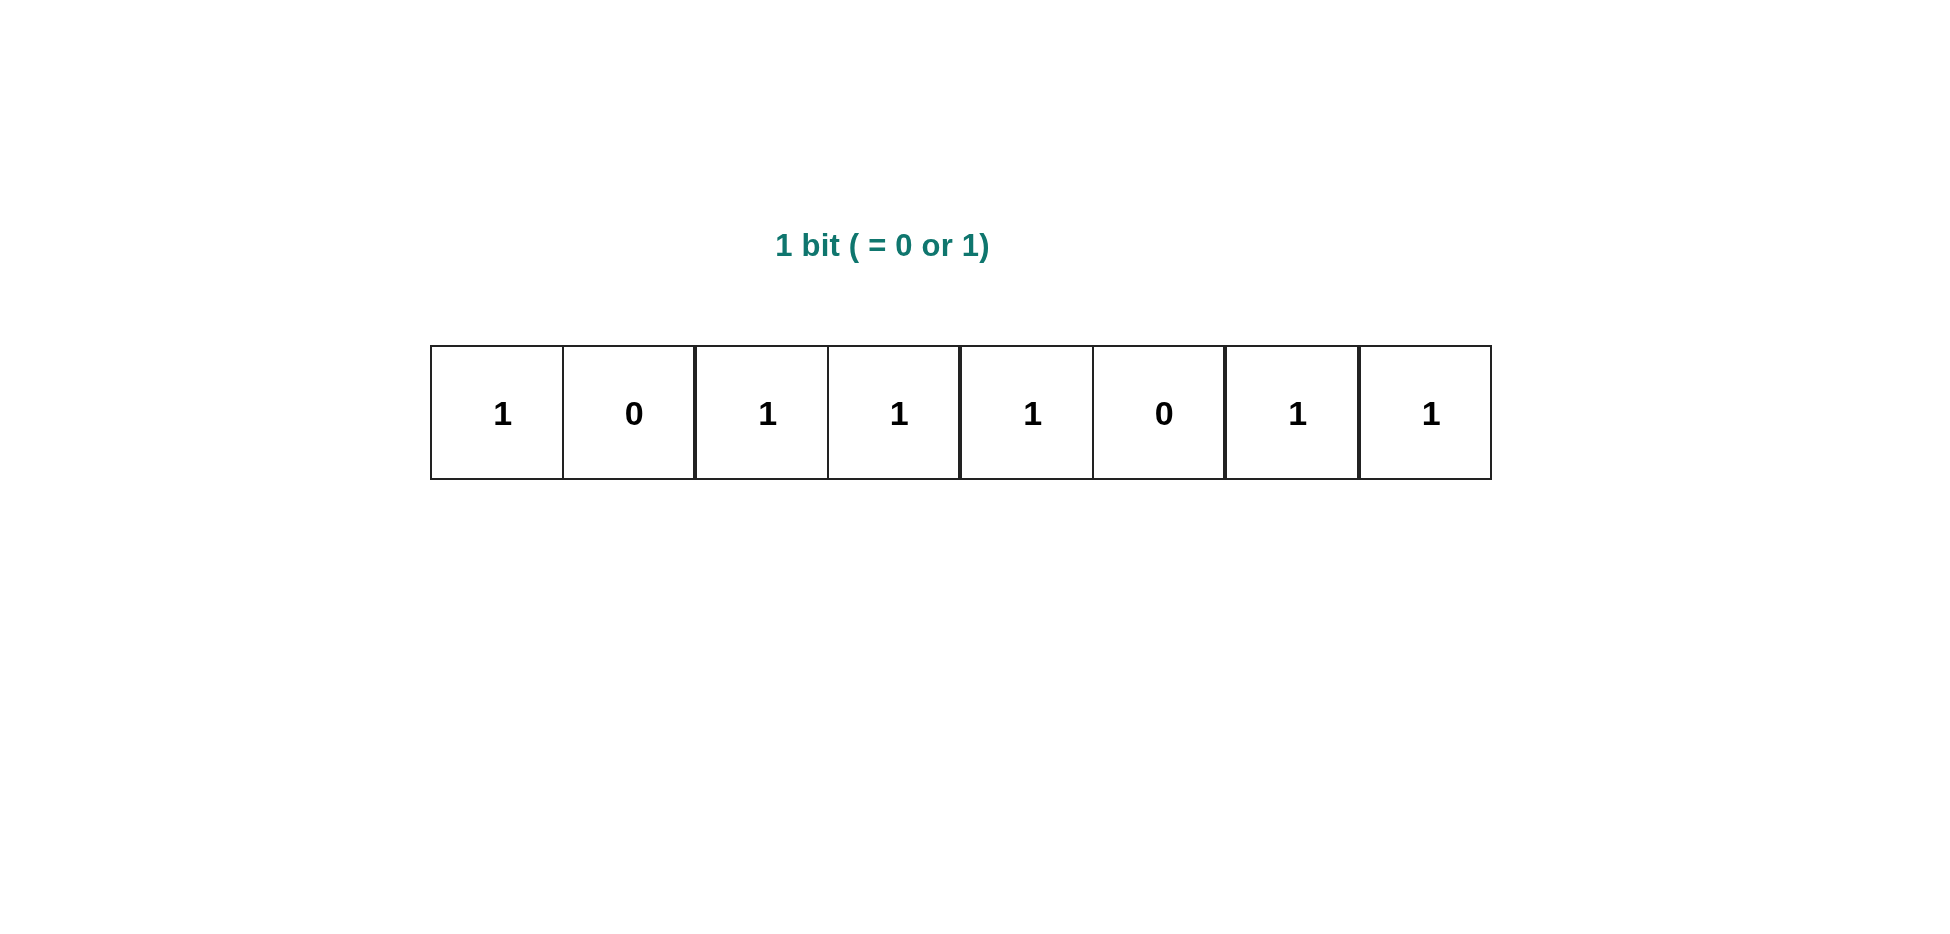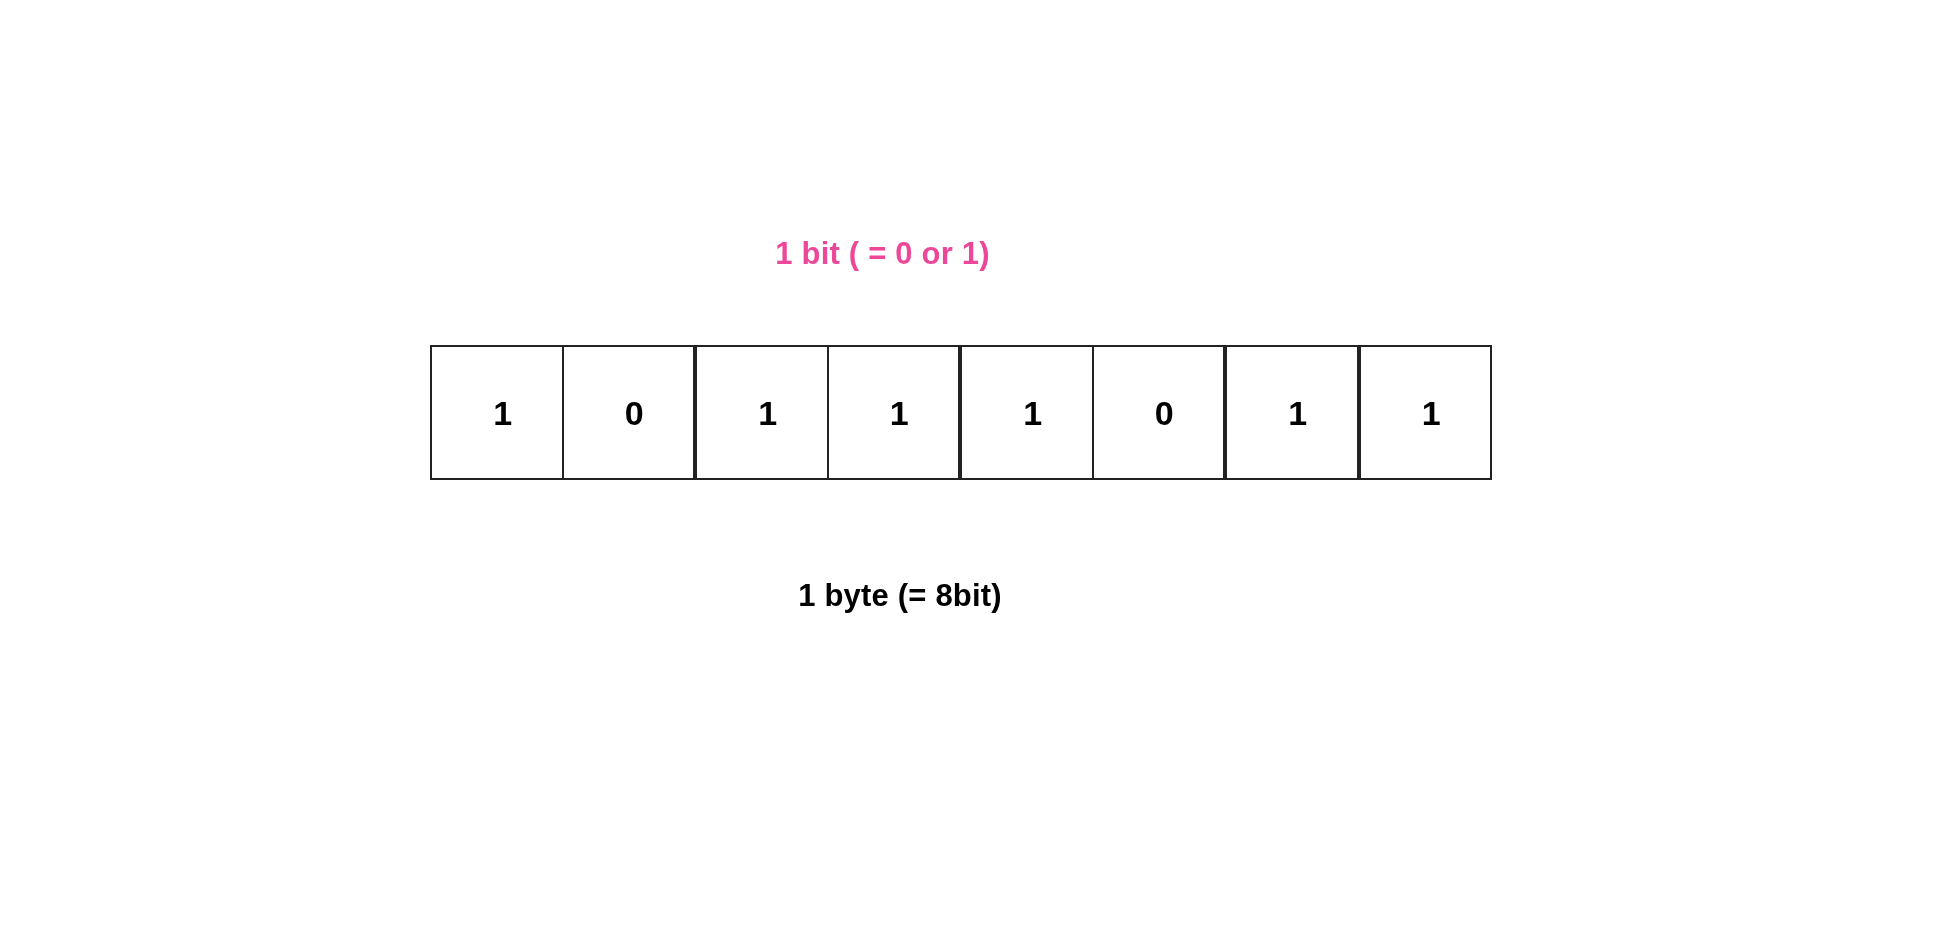--- a/index.html
+++ b/index.html
@@ -20,26 +20,26 @@
     left: 0;
     top: 0;
     width: 1950px;
     height: 934px;
   }
 
   
   .caption-bit {
     position: absolute;
     left: 0;
-    top: 236px;
+    top: 228px;
     width: 1765px;          
     text-align: center;
     font-size: 31px;
     font-weight: bold;
-    color: #ec4899;
+    color: #0f766e;
     letter-spacing: 0.2px;
     white-space: pre;
   }
 
   
   .byte-row {
     position: absolute;
     left: 430px;
     top: 345px;
     height: 135px;
@@ -124,15 +124,14 @@
     <div class="bit-cell">
       <span class="bit-value">1</span>
     </div>
 
     <div class="bit-cell">
       <span class="bit-value">1</span>
     </div>
 
   </div>
 
-  <div class="caption-byte">1 byte (= 8bit)</div>
 
 </div>
 
 </body></html>

